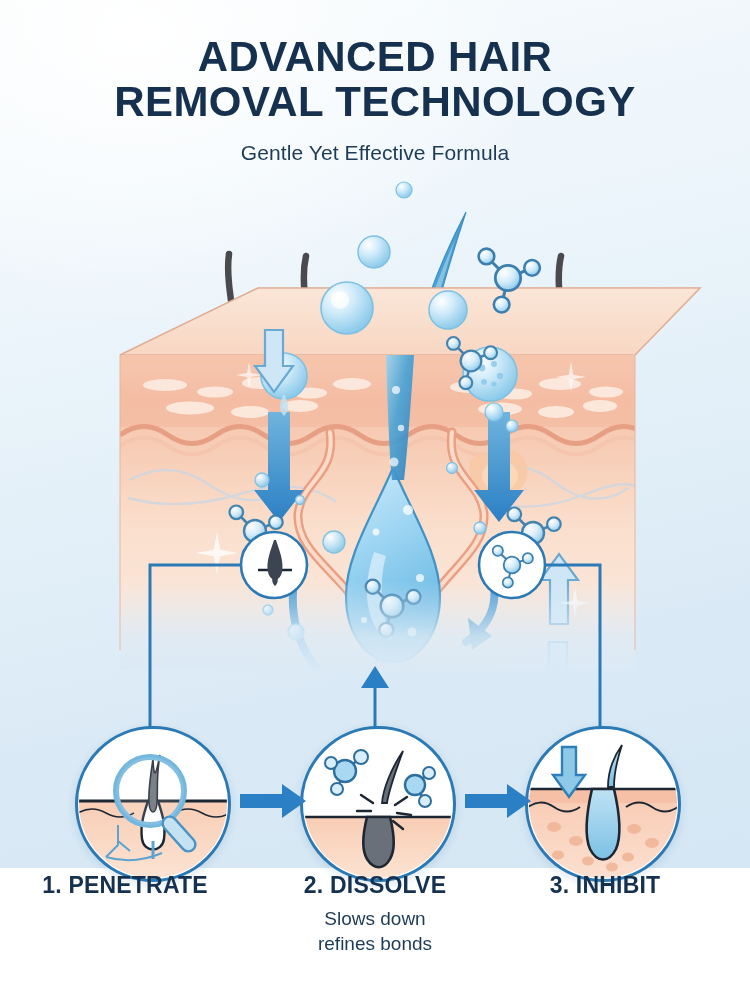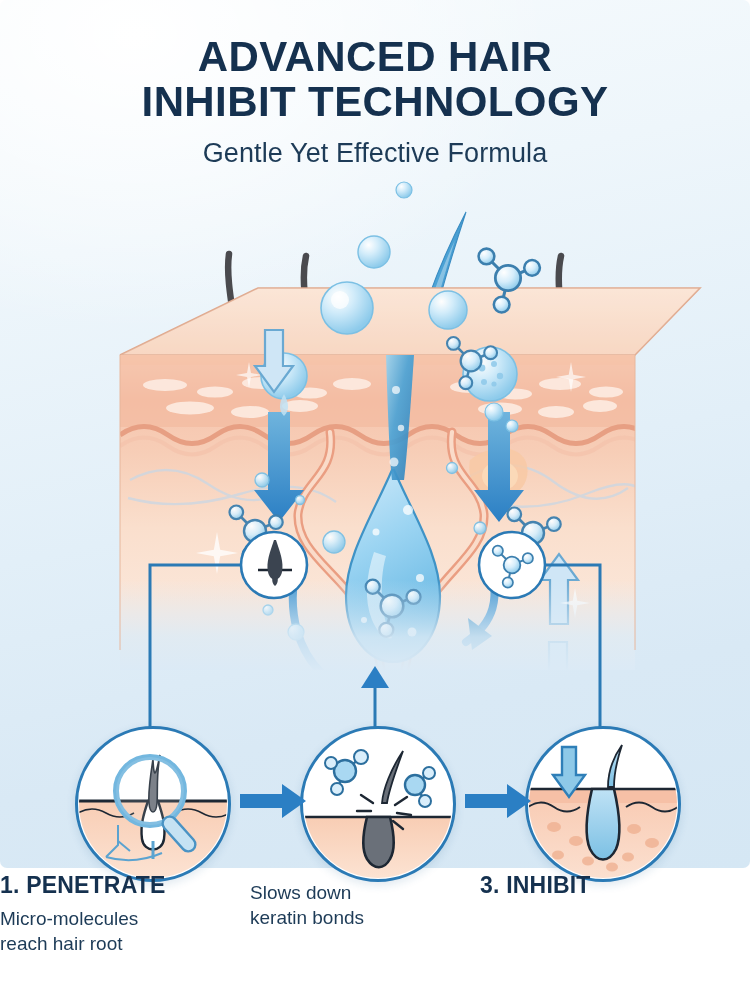--- a/index.html
+++ b/index.html
@@ -7,33 +7,32 @@
     width:750px;height:1000px;
     font-family:"Liberation Sans", sans-serif;
     overflow:hidden;
     background:#ffffff;
   }
   #root{
     position:relative;width:750px;height:868px;
     background:
       radial-gradient(ellipse 90% 55% at 18% 4%, #ffffff 0%, rgba(255,255,255,0) 62%),
       linear-gradient(168deg,#f7fbfd 0%, #eef6fb 26%, #e2eff8 55%, #d9e9f5 78%, #d5e7f4 100%);
-    border-radius: 7px;
   }
 
   
   .header{position:absolute;left:0;right:0;top:34px;text-align:center;}
   .title{
     font-size:42px;line-height:45px;font-weight:bold;
     letter-spacing:.4px;color:#15314f;margin:0;
     text-shadow:0 1px 0 rgba(255,255,255,.6);
   }
   .title .l2{display:block;}
   .subtitle{
-    font-size:27px;line-height:34px;color:#1d3b57;margin:12px 0 0 0;
+    font-size:21px;line-height:34px;color:#1d3b57;margin:12px 0 0 0;
     font-weight:400;letter-spacing:.1px;
   }
 
   
   .illo{position:absolute;left:0;top:180px;width:750px;height:560px;}
   .illo svg{display:block;}
 
   
   .steps{position:absolute;left:0;top:726px;width:750px;height:170px;}
   .step{position:absolute;width:150px;height:150px;}
@@ -41,42 +40,42 @@
     width:150px;height:150px;border-radius:50%;
     border:3px solid #2b7ab5;background:#ffffff;
     box-shadow:0 3px 10px rgba(30,90,140,.14);
     overflow:hidden;position:relative;
   }
   .step1{left:75px;top:0;}
   .step2{left:300px;top:0;}
   .step3{left:525px;top:0;}
 
   .captions{position:absolute;left:0;top:872px;width:750px;}
-  .cap{position:absolute;width:250px;text-align:left;}
+  .cap{position:absolute;width:250px;text-align:center;}
   .cap h3{
     margin:0;font-size:23px;font-weight:bold;color:#15314f;
     letter-spacing:.2px;line-height:26px;
   }
   .cap p{
     margin:8px 0 0 0;font-size:19px;line-height:25px;color:#1d3b57;
     font-weight:400;
   }
   .cap1{left:0;}
   .cap2{left:250px;}
   .cap3{left:480px;}
 </style>
 </head>
 <body>
 
 <div id="root">
 
   <div class="header">
     <h1 class="title">
       <span>ADVANCED HAIR</span>
-      <span class="l2">INHIBIT TECHNOLOGY</span>
+      <span class="l2">REMOVAL TECHNOLOGY</span>
     </h1>
     <p class="subtitle">Gentle Yet Effective Formula</p>
   </div>
 
   <div class="illo">
   <svg width="750" height="560" viewBox="0 0 750 560" xmlns="http://www.w3.org/2000/svg">
     <defs>
       <linearGradient id="skTop" x1="0" y1="0" x2="0" y2="1">
         <stop offset="0%" stop-color="#fbe3d2"></stop>
         <stop offset="100%" stop-color="#f7d2bb"></stop>
@@ -484,29 +483,26 @@
       <g fill="#2b7fc4">
         <path d="M240 68 h42 v-10 l24 17 l-24 17 v-10 h-42 z"></path>
         <path d="M465 68 h42 v-10 l24 17 l-24 17 v-10 h-42 z"></path>
       </g>
     </svg>
   </div>
 
   <div class="captions">
     <div class="cap cap1">
       <h3>1. PENETRATE</h3>
-      <p>
-        <span>Micro-molecules</span><br>
-        <span>reach hair root</span>
-      </p>
     </div>
     <div class="cap cap2">
+      <h3>2. DISSOLVE</h3>
       <p>
         <span>Slows down</span><br>
-        <span>keratin bonds</span>
+        <span>refines bonds</span>
       </p>
     </div>
     <div class="cap cap3">
       <h3>3. INHIBIT</h3>
     </div>
   </div>
 
 </div>
 
 </body></html>

